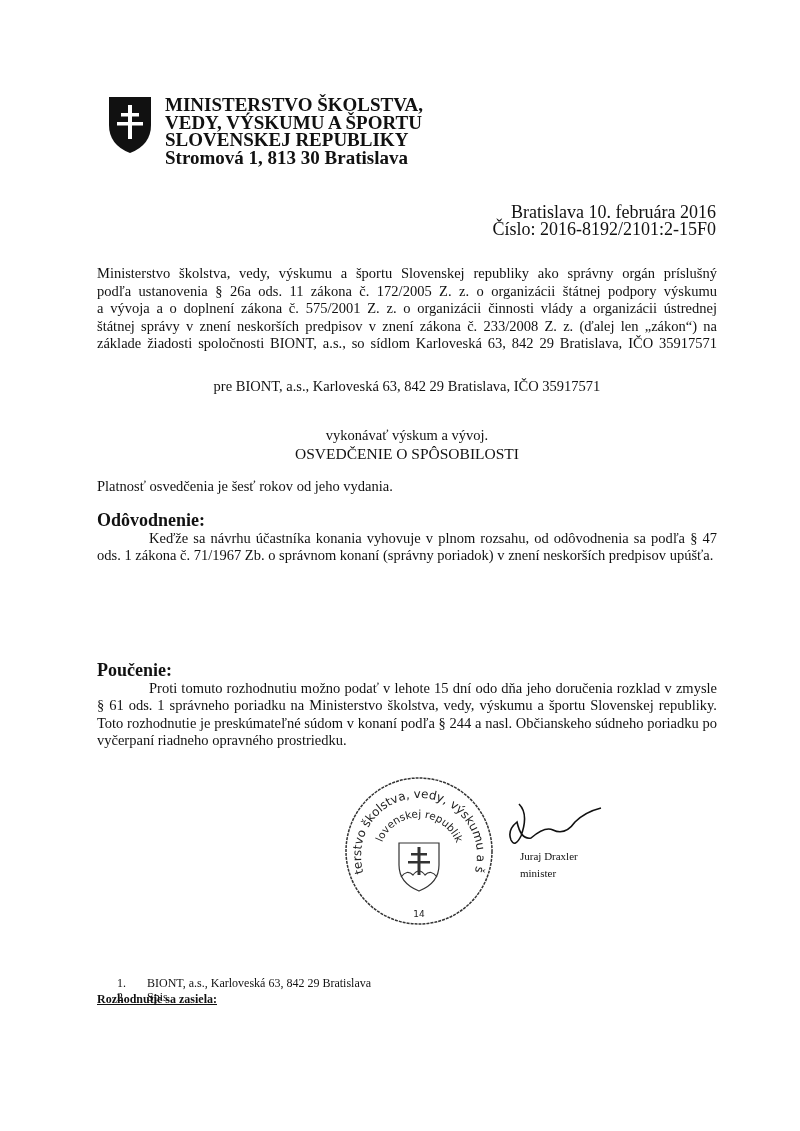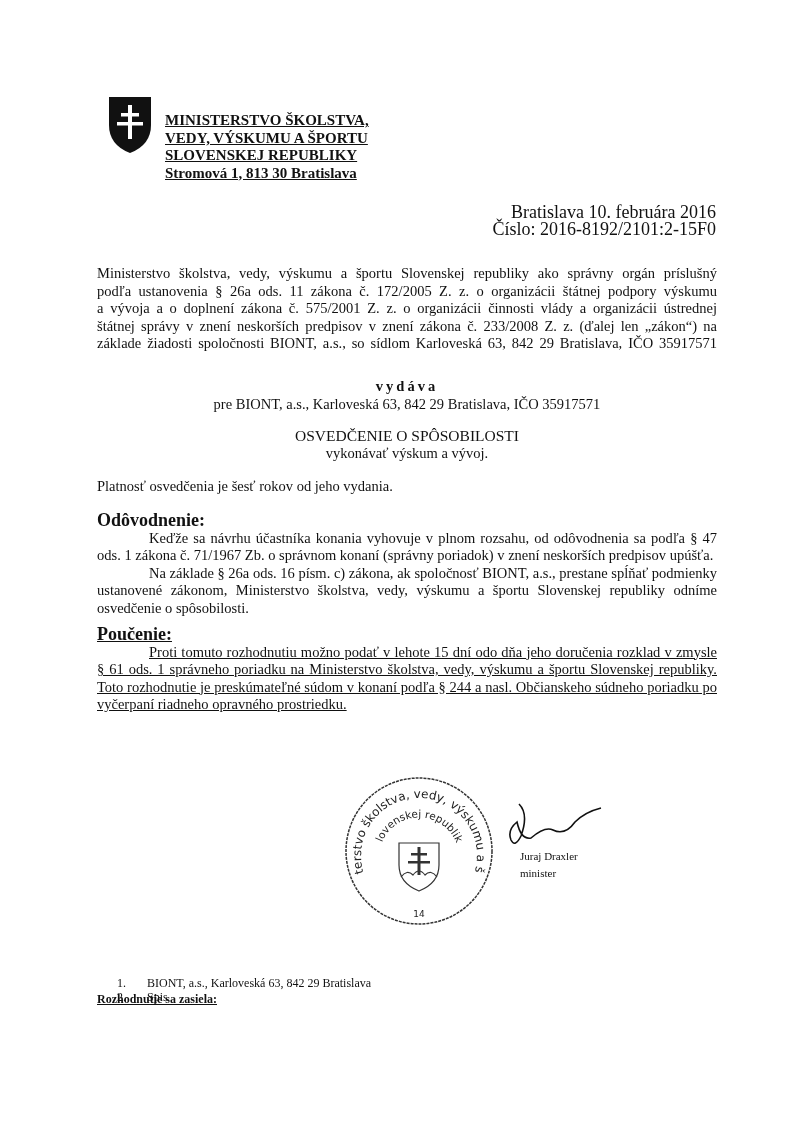--- a/index.html
+++ b/index.html
@@ -1,20 +1,20 @@
 <!DOCTYPE html>
 <html><head>
   <meta charset="utf-8">
   <style>
     html, body { margin: 0; padding: 0; background: #ffffff; }
     body { width: 800px; height: 1131px; position: relative; overflow: hidden;
       font-family: "Liberation Serif", "DejaVu Serif", serif; color: #111; }
     .abs { position: absolute; }
     .crest { left: 107px; top: 95px; width: 46px; height: 60px; }
-    .ministry { left: 165px; top: 112px; font-weight: bold; font-size: 15px; line-height: 17.5px; color: #111; text-decoration: underline; }
+    .ministry { left: 165px; top: 96px; font-weight: bold; font-size: 19px; line-height: 17.5px; color: #111; }
     .dateblock { right: 84px; top: 204px; text-align: right; font-size: 18px; line-height: 17px; }
     .para { left: 97px; width: 620px; font-size: 14.5px; line-height: 17.5px; text-align: justify; }
     .para p { margin: 0; }
     .justify-last { text-align-last: justify; }
     .center { left: 97px; width: 620px; text-align: center; font-size: 14.5px; line-height: 17.5px; }
     .b { font-weight: normal; }
     .spaced { letter-spacing: 3px; font-weight: bold; }
     .heading { font-weight: bold; font-size: 18px; }
     .indent { text-indent: 52px; }
     .stamp { left: 343px; top: 775px; width: 152px; height: 152px; }
@@ -49,38 +49,36 @@
 
 <div class="abs para" style="top:265px;">
   <p class="justify-last">Ministerstvo školstva, vedy, výskumu a športu Slovenskej republiky ako správny orgán príslušný</p>
   <p class="justify-last">podľa ustanovenia § 26a ods. 11 zákona č. 172/2005  Z. z. o organizácii štátnej podpory výskumu</p>
   <p class="justify-last">a vývoja a o doplnení zákona č. 575/2001 Z. z. o organizácii činnosti vlády a organizácii ústrednej</p>
   <p class="justify-last">štátnej správy v znení neskorších predpisov v znení zákona č. 233/2008 Z. z. (ďalej len „zákon“) na</p>
   <p class="justify-last">základe žiadosti spoločnosti BIONT, a.s., so sídlom Karloveská  63, 842 29 Bratislava, IČO 35917571</p>
 </div>
 
 <div class="abs center" style="top:378px;">
-  <div class="spaced">vydáva</div>
   <div><span>pre </span><span class="b">BIONT, a.s.,</span><span> Karloveská  63, 842 29 Bratislava, </span><span class="b">IČO 35917571</span></div>
 </div>
 
 <div class="abs center" style="top:427px;">
+  <div class="b">vykonávať výskum a vývoj.</div>
   <div class="b" style="font-size:15.5px;">OSVEDČENIE O SPÔSOBILOSTI</div>
-  <div class="b">vykonávať výskum a vývoj.</div>
 </div>
 
 <div class="abs para" style="top:478px;">Platnosť osvedčenia je šesť rokov od jeho vydania.</div>
 
 <div class="abs para" style="top:512px;">
   <div class="heading">Odôvodnenie:</div>
   <p class="indent">Keďže sa návrhu účastníka konania vyhovuje v plnom rozsahu, od odôvodnenia sa podľa § 47 ods. 1 zákona č. 71/1967 Zb. o správnom konaní (správny poriadok) v znení neskorších predpisov upúšťa.</p>
-  <p class="indent">Na základe § 26a ods. 16 písm. c) zákona, ak spoločnosť BIONT, a.s., prestane spĺňať podmienky ustanovené zákonom, Ministerstvo školstva, vedy, výskumu a športu Slovenskej republiky odníme osvedčenie o spôsobilosti.</p>
 </div>
 
-<div class="abs para" style="top:626px;text-decoration:underline;">
+<div class="abs para" style="top:662px;">
   <div class="heading">Poučenie:</div>
   <p class="indent">Proti tomuto rozhodnutiu možno podať v lehote 15 dní odo dňa jeho doručenia rozklad v zmysle § 61 ods. 1 správneho poriadku na Ministerstvo školstva, vedy, výskumu a športu Slovenskej republiky. Toto rozhodnutie je preskúmateľné súdom v konaní podľa § 244 a nasl. Občianskeho súdneho poriadku po vyčerpaní riadneho opravného prostriedku.</p>
 </div>
 
 <svg class="abs stamp" viewBox="0 0 152 152">
   <defs>
     <path id="outerArc" d="M 20 96 A 58 58 0 1 1 132 96"></path>
     <path id="innerArc" d="M 38 70 A 40 40 0 0 1 114 70"></path>
   </defs>
   <circle cx="76" cy="76" r="73" fill="none" stroke="#333" stroke-width="1.5" stroke-dasharray="3 1"></circle>

